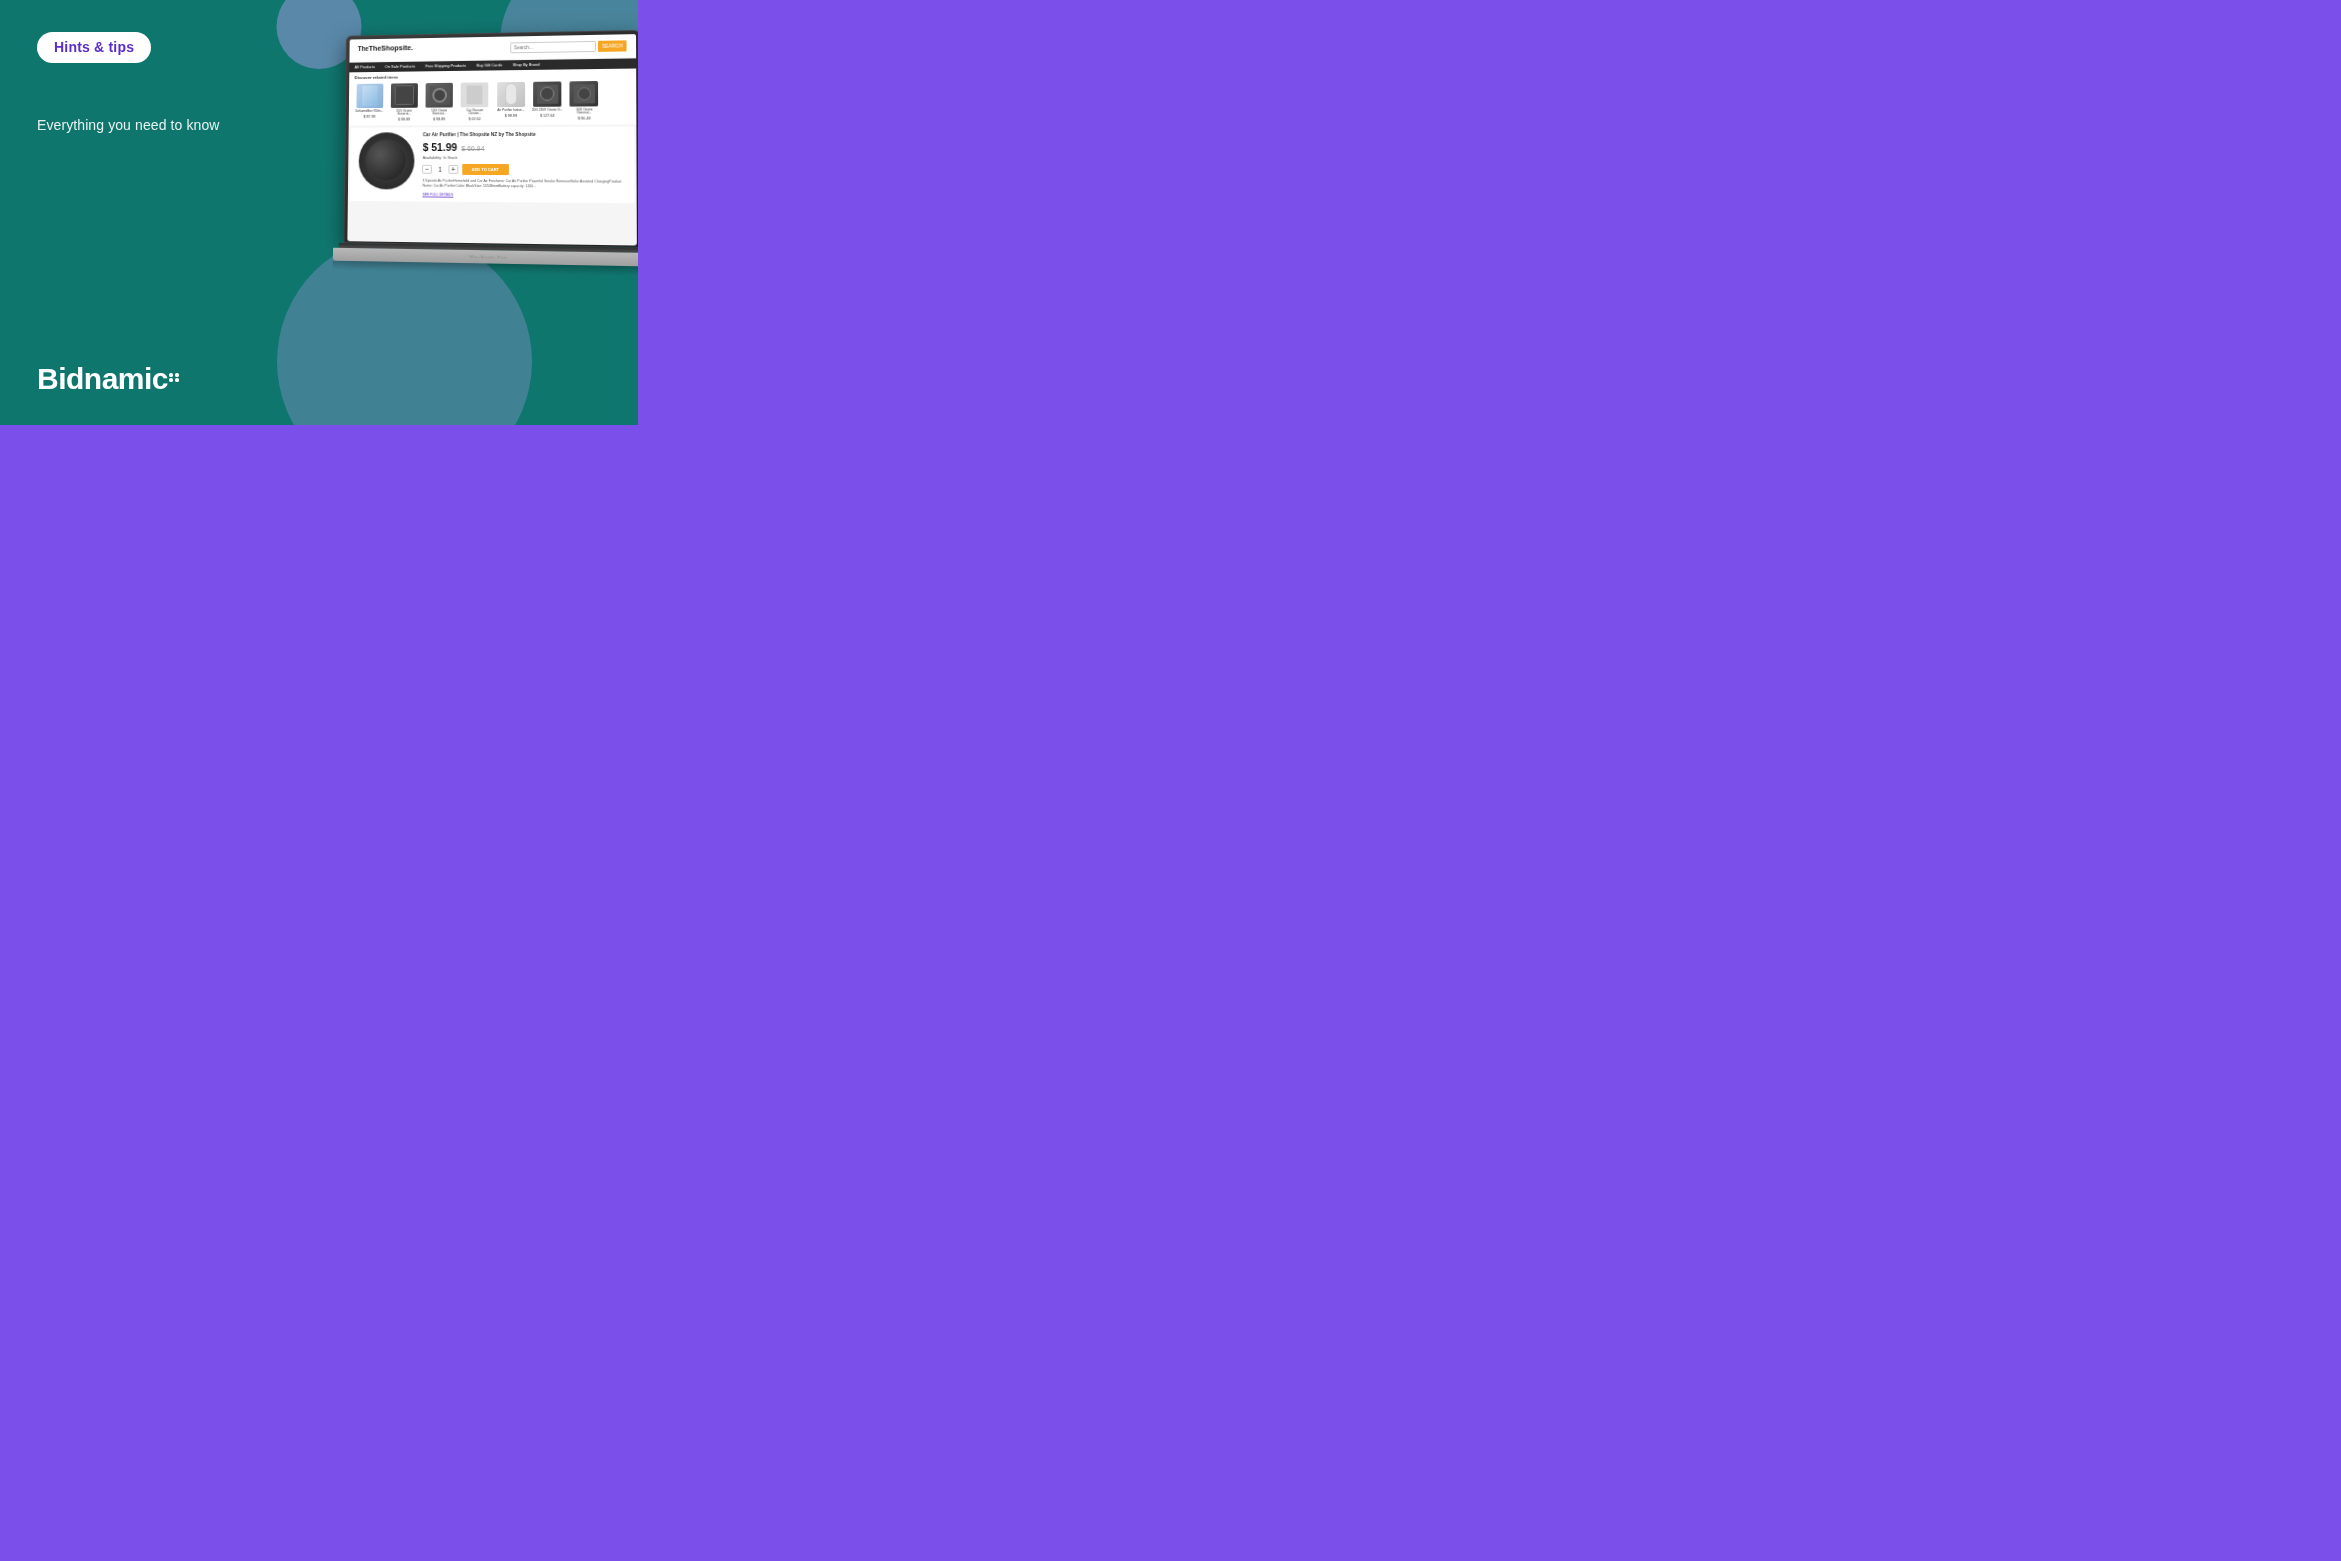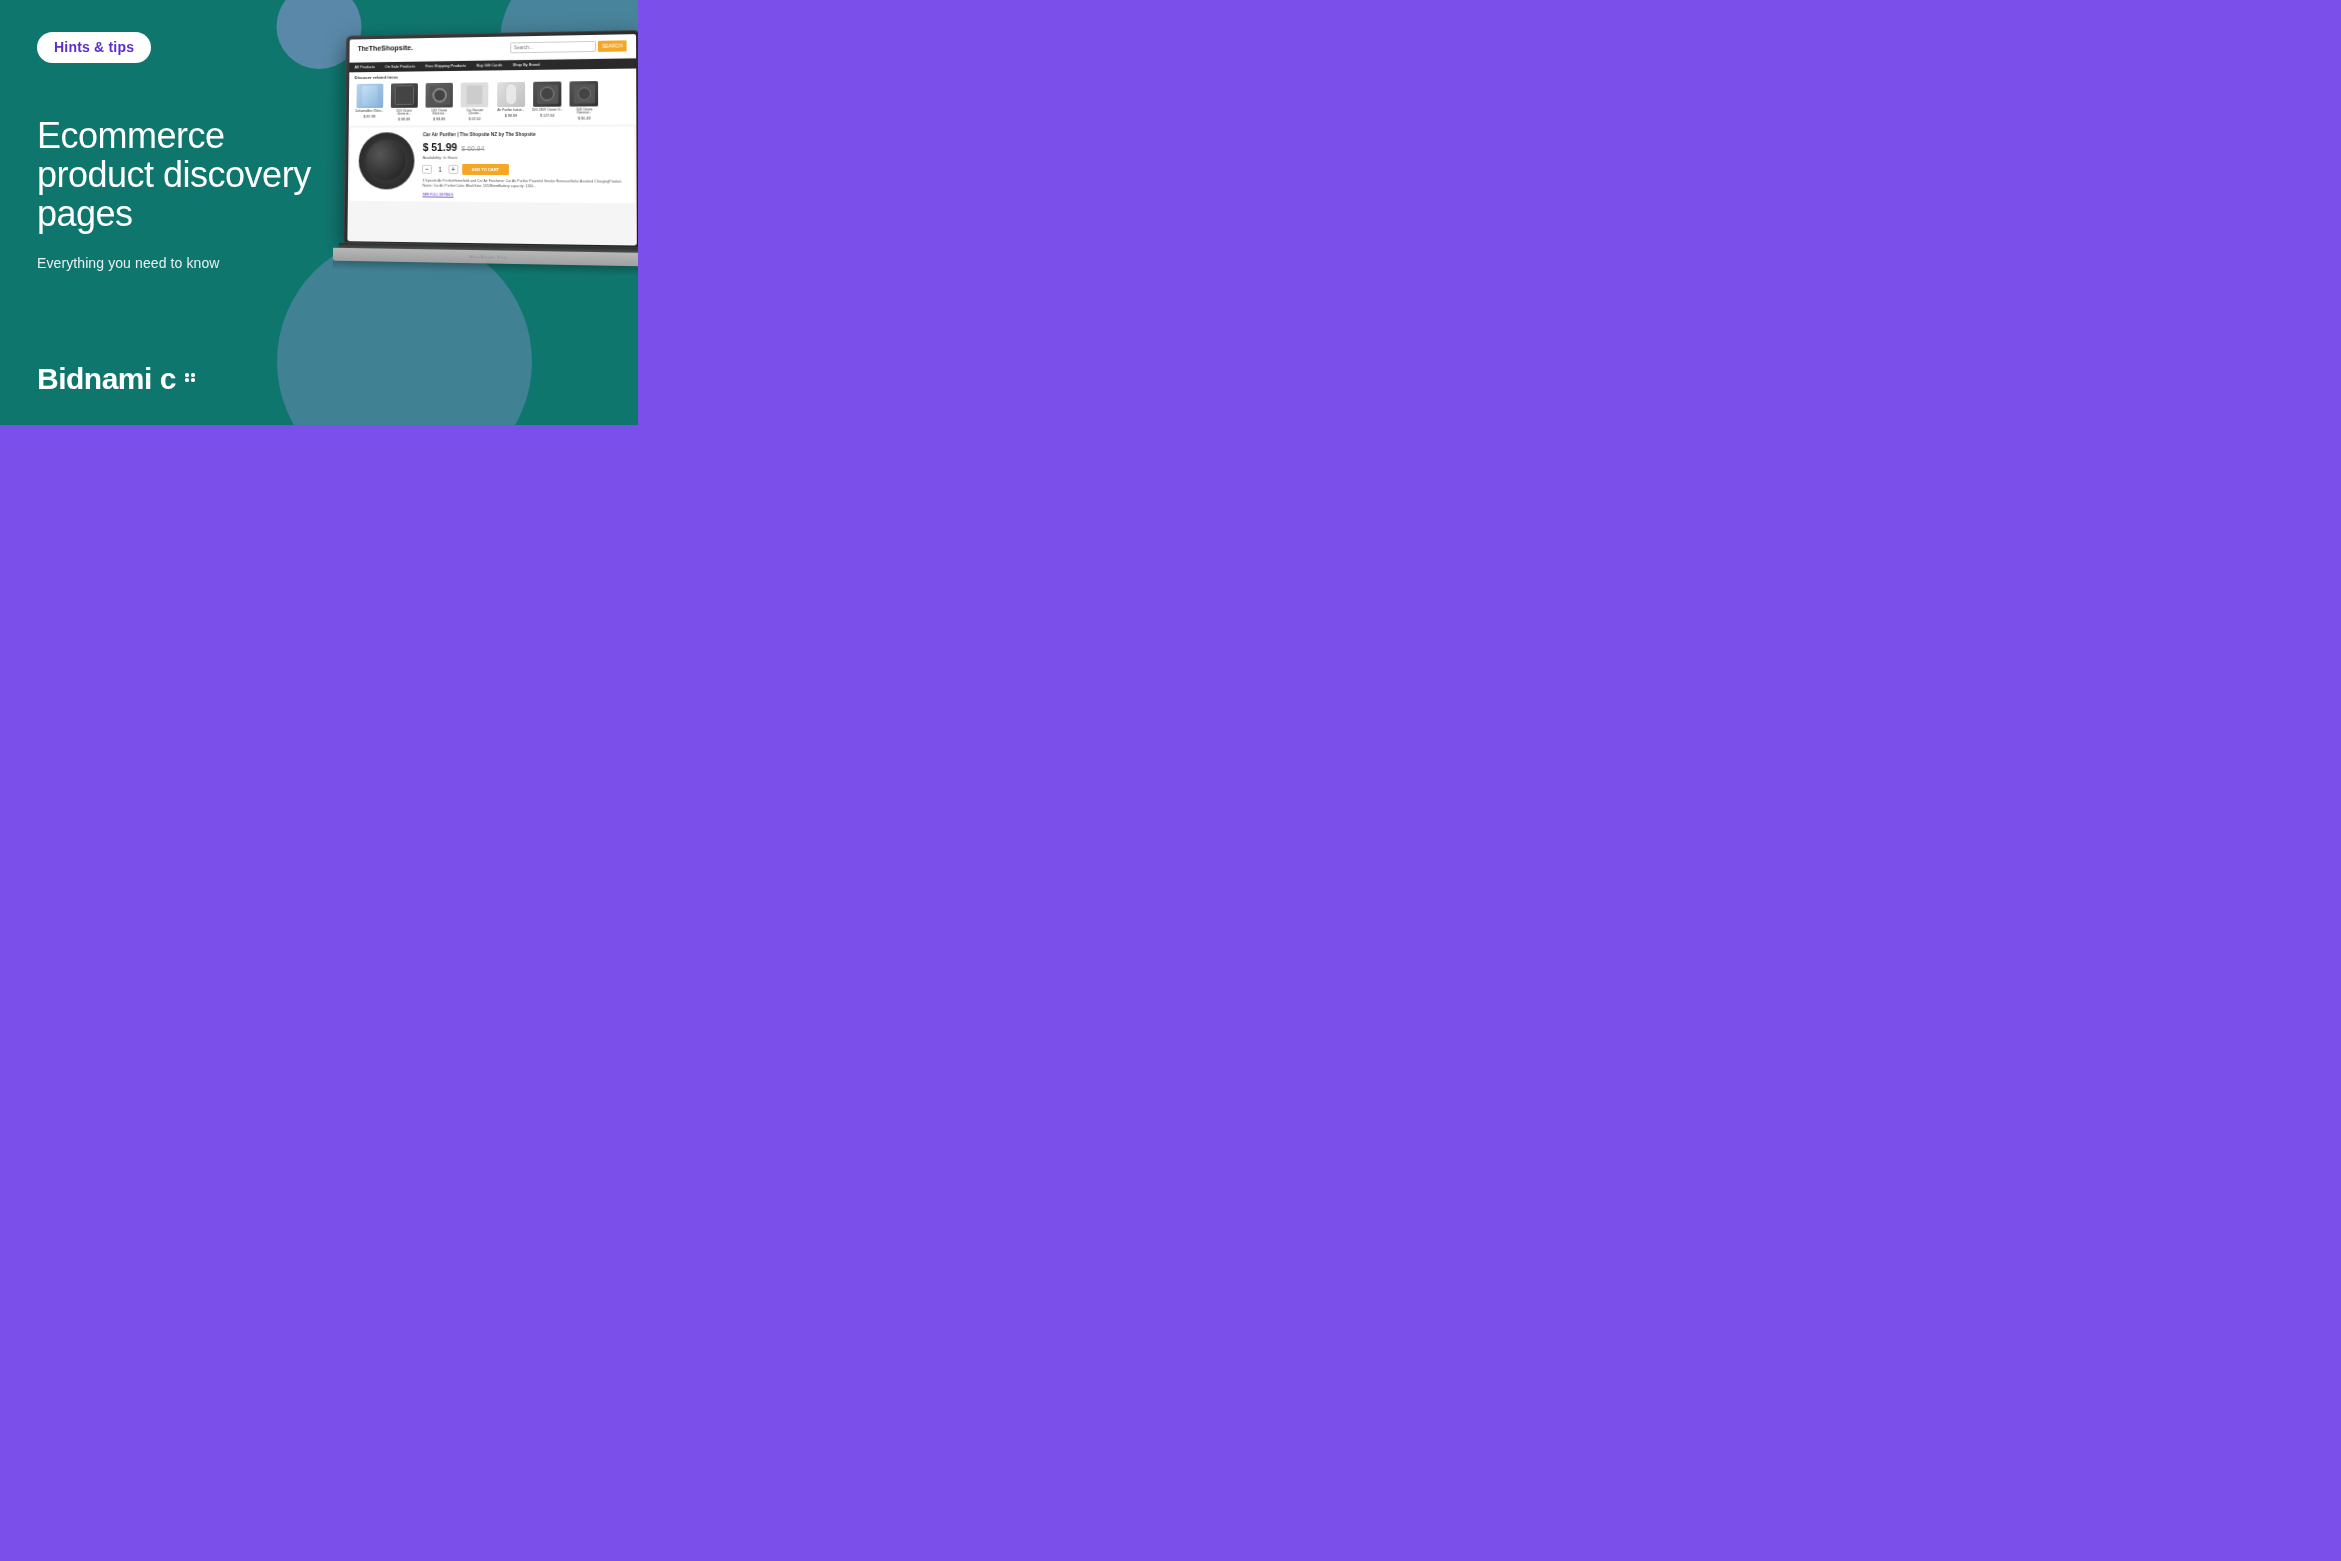--- a/index.html
+++ b/index.html
@@ -103,21 +103,21 @@
       left: 37px;
     }
 
     .logo-text {
       font-size: 30px;
       font-weight: 700;
       color: white;
       letter-spacing: -0.5px;
       display: flex;
       align-items: center;
-      gap: 8px;
+      gap: 0;
     }
 
     .logo-dots {
       display: inline-flex;
       flex-direction: column;
       gap: 1.6px;
       margin-left: 1.1px;
       margin-bottom: 3.2px;
     }
 
@@ -457,21 +457,20 @@
 
   <div class="circle-top-center"></div>
   <div class="circle-top-right"></div>
   <div class="circle-bottom-right"></div>
 
   <div class="badge">
     <span class="badge-text">Hints &amp; tips</span>
   </div>
 
   <div class="left-content">
-    <h1 class="main-title">Ecommerce product discovery pages</h1>
     <p class="subtitle">Everything you need to know</p>
   </div>
 
   <div class="logo-area">
     <div class="logo-text">
       <span>Bidnami</span>
       <span>c</span>
       <div class="logo-dots">
         <div class="logo-dot-row">
           <div class="logo-dot"></div>

